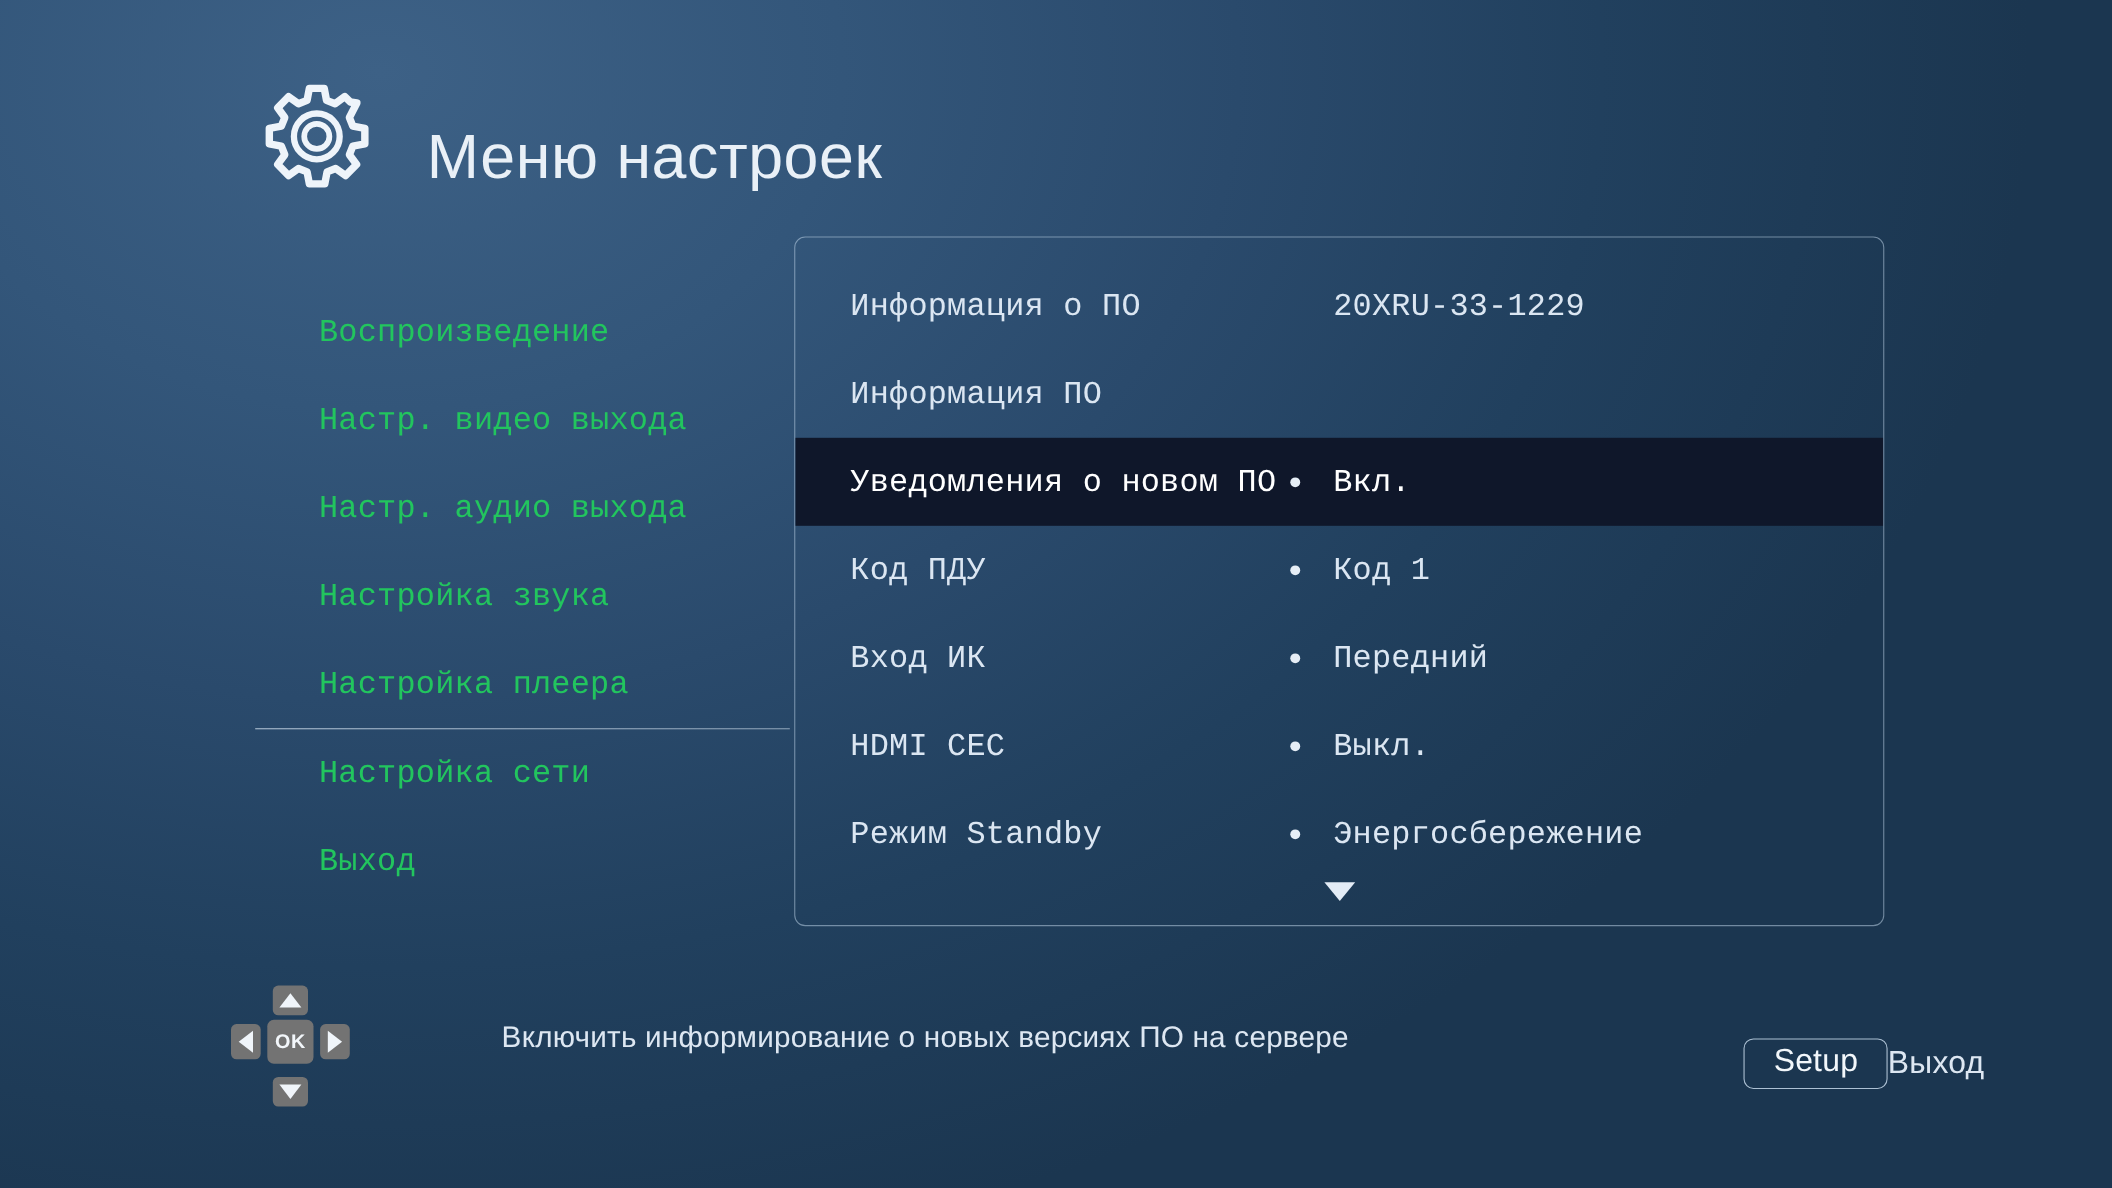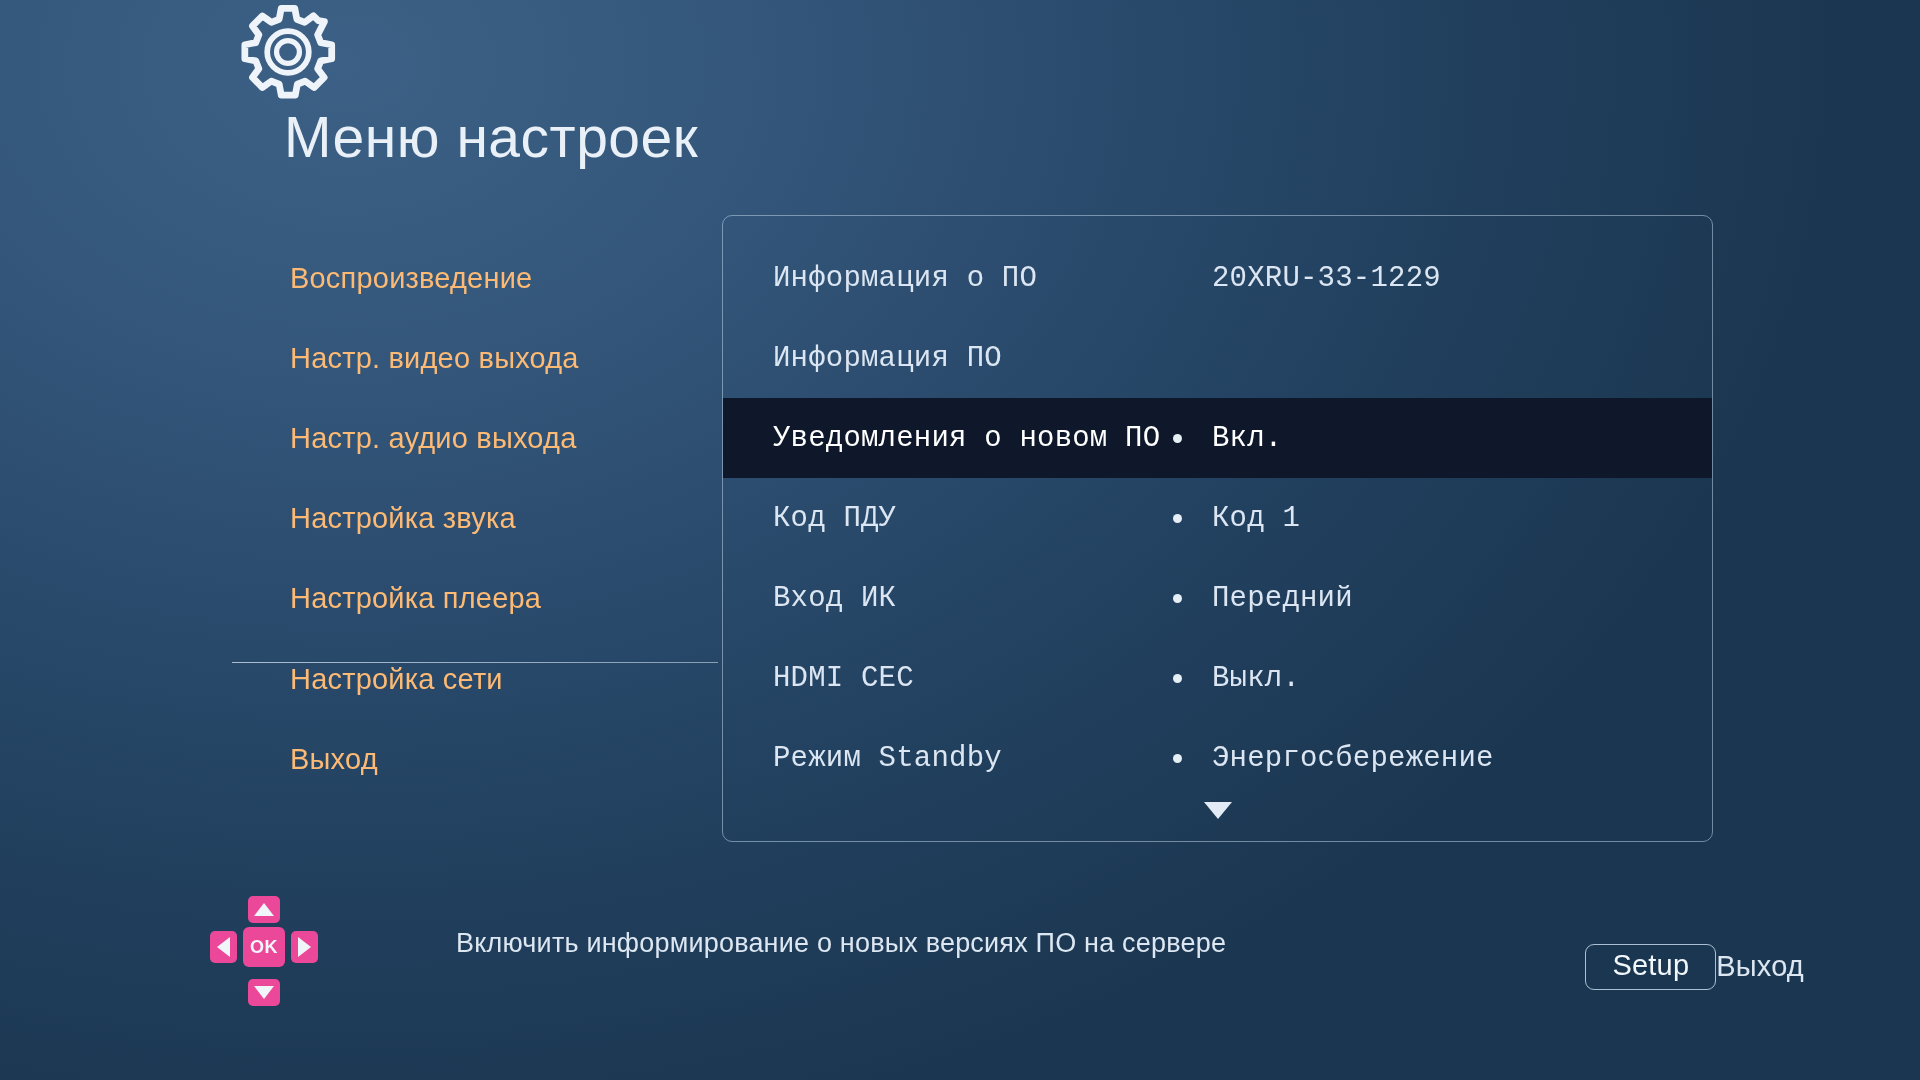--- a/index.html
+++ b/index.html
@@ -20,23 +20,22 @@
     -webkit-font-smoothing: antialiased;
   }
 
   
   #header {
     position: absolute;
     left: 0; top: 0;
     width: 1920px;
     height: 176px;
     display: flex;
-    align-items: flex-start;
+    align-items: flex-end;
     padding-left: 236px;
-    flex-direction: column;
   }
   #gear-icon {
     width: 104px;
     height: 104px;
     flex: 0 0 104px;
     display: block;
   }
   #page-title {
     font-size: 57px;
     font-weight: 400;
@@ -49,26 +48,27 @@
   
   #sidebar {
     position: absolute;
     left: 232px;
     top: 262px;
     width: 486px;
   }
   .side-item {
     height: 80px;
     display: flex;
-    align-items: flex-start;
-    font-size: 29px;
-    color: #fdba74;
+    align-items: center;
+    font-size: 29px;
+    color: #22c55e;
     letter-spacing: 0.2px;
     padding-left: 58px;
     white-space: nowrap;
+    font-family: Liberation Mono, monospace;
   }
   .side-sep {
     height: 1px;
     background: linear-gradient(to right, rgba(216,230,243,0.75), rgba(216,230,243,0.55));
     margin: 0 0 0 0;
     width: 486px;
   }
 
   
   #panel {
@@ -137,21 +137,21 @@
   
   #dpad {
     position: absolute;
     left: 210px;
     top: 896px;
     width: 108px;
     height: 110px;
   }
   .dkey {
     position: absolute;
-    background: #ec4899;
+    background: #737373;
     border-radius: 5px;
     display: flex;
     align-items: center;
     justify-content: center;
   }
   #dpad-up    { left: 38px; top: 0;    width: 32px; height: 27px; }
   #dpad-down  { left: 38px; top: 83px; width: 32px; height: 27px; }
   #dpad-left  { left: 0;    top: 35px; width: 27px; height: 32px; }
   #dpad-right { left: 81px; top: 35px; width: 27px; height: 32px; }
   #dpad-ok    { left: 33px; top: 31px; width: 42px; height: 40px; border-radius: 6px; }

